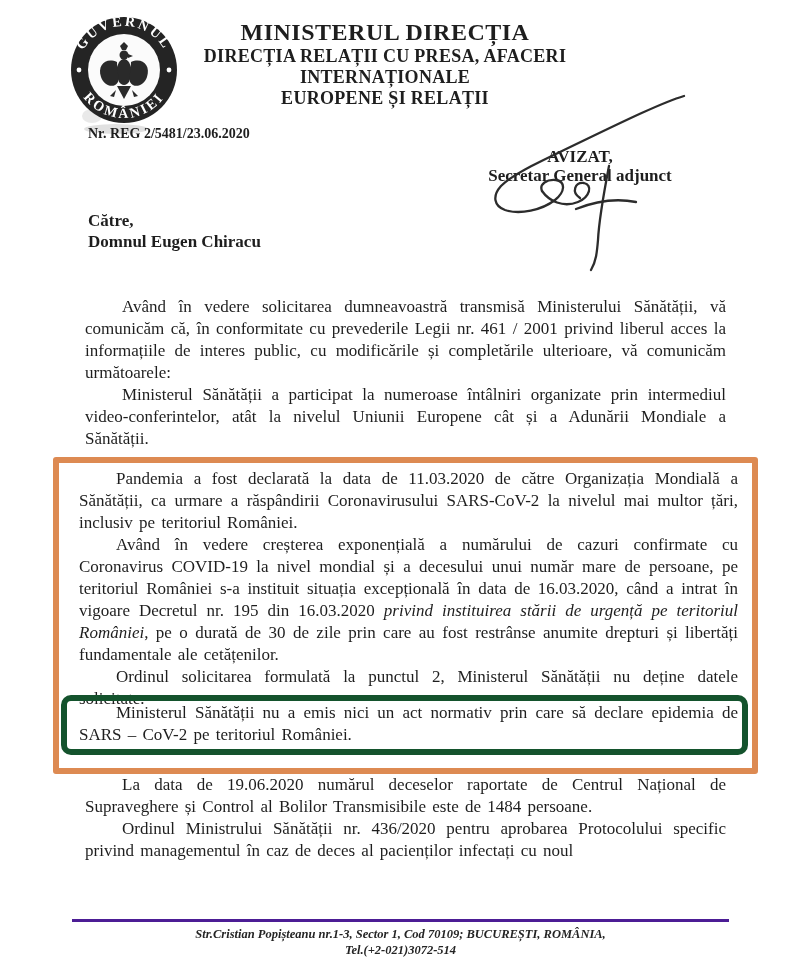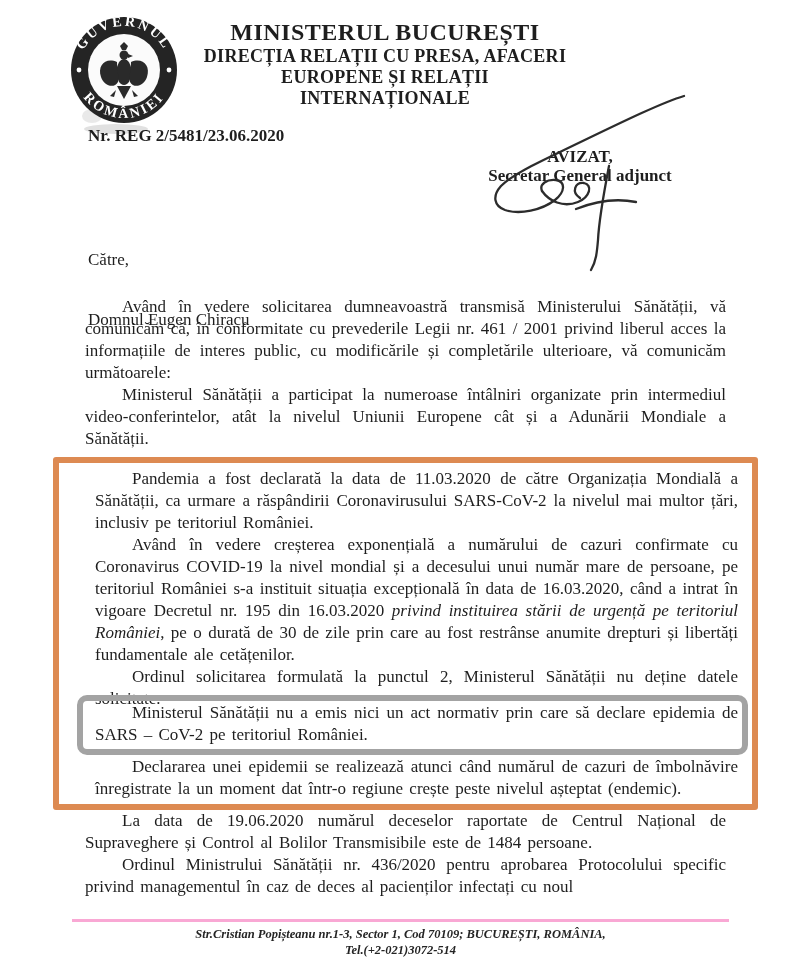--- a/index.html
+++ b/index.html
@@ -35,21 +35,21 @@
   .title-sub {
     font-size: 18px;
     font-weight: 700;
     letter-spacing: 0.3px;
     line-height: 21px;
   }
   
   .reg-number {
     position: absolute;
     left: 88px; top: 126px;
-    font-size: 17px;
+    font-size: 14px;
     font-weight: 700;
   }
   .approval {
     position: absolute;
     left: 480px; top: 147px;
     width: 200px;
     text-align: center;
     font-size: 17px;
     font-weight: 700;
     line-height: 19px;
@@ -60,58 +60,58 @@
     width: 210px; height: 190px;
     pointer-events: none;
   }
   
   .recipient {
     position: absolute;
     left: 88px; top: 210px;
     font-size: 17px;
     line-height: 21px;
   }
-  .recipient .bold { font-weight: 400; margin-top: 39px; }
+  .recipient .bold { font-weight: 700; }
   
   .body-text {
     position: absolute;
     left: 85px; top: 296px;
     width: 641px;
     font-size: 17px;
     line-height: 22px;
     text-align: justify;
     word-spacing: 2px;
   }
   .body-text p {
     text-indent: 37px;
     margin: 0;
   }
   .italic { font-style: italic; }
   
   .orange-box {
     border: 6px solid #dd8a52;
     border-radius: 3px;
     margin: 7px -32px 0 -32px;
-    padding: 5px 14px 4px 36px;
+    padding: 5px 14px 4px 20px;
   }
   
   .yellow-box {
-    border: 6px solid #a3a3a3;
+    border: 6px solid #14532d;
     border-radius: 10px;
-    margin: -15px -10px 1px -18px;
+    margin: -15px -10px 9px -18px;
     padding: 1px 4px 3px 12px;
     position: relative;
     background: transparent;
   }
   
   .footer {
     position: absolute;
     left: 72px; top: 919px;
     width: 657px;
-    border-top: 3px solid #f9a8d4;
+    border-top: 3px solid #4c1d95;
     padding-top: 4px;
     text-align: center;
     font-size: 12.5px;
     font-weight: 700;
     font-style: italic;
     line-height: 16px;
     color: #242424;
   }
 </style>
 </head>
@@ -148,24 +148,24 @@
       <ellipse cx="62" cy="60" rx="7.5" ry="13"></ellipse>
       <path d="M55 50 C 44 45, 35 53, 39 65 C 42 74, 52 77, 56 70 C 57 64, 55 56, 55 50 Z"></path>
       <path d="M69 50 C 80 45, 89 53, 85 65 C 82 74, 72 77, 68 70 C 67 64, 69 56, 69 50 Z"></path>
       <path d="M55 74 L69 74 L62 87 Z"></path>
       <path d="M54 78 L48 84 L52 85 Z"></path>
       <path d="M70 78 L76 84 L72 85 Z"></path>
     </g>
   </svg>
 
   <div class="titles">
-    <div class="title-main">MINISTERUL BUCUREȘTI</div>
+    <div class="title-main">MINISTERUL DIRECȚIA</div>
     <div class="title-sub">DIRECȚIA RELAȚII CU PRESA, AFACERI</div>
+    <div class="title-sub">INTERNAȚIONALE</div>
     <div class="title-sub">EUROPENE ȘI RELAȚII</div>
-    <div class="title-sub">INTERNAȚIONALE</div>
   </div>
 
   <div class="reg-number">Nr. REG 2/5481/23.06.2020</div>
 
   <div class="approval">
     <div>AVIZAT,</div>
     <div>Secretar General adjunct</div>
   </div>
 
   <svg class="signature-svg" viewBox="478 90 210 190" aria-hidden="true">
@@ -186,21 +186,20 @@
     <p>Având în vedere solicitarea dumneavoastră transmisă Ministerului Sănătății, vă comunicăm că, în conformitate cu prevederile Legii nr. 461 / 2001 privind liberul acces la informațiile de interes public, cu modificările și completările ulterioare, vă comunicăm următoarele:</p>
     <p>Ministerul Sănătății a participat la numeroase întâlniri organizate prin intermediul video-conferintelor, atât la nivelul Uniunii Europene cât și a Adunării Mondiale a Sănătății.</p>
 
     <div class="orange-box">
       <p>Pandemia a fost declarată la data de 11.03.2020 de către Organizația Mondială a Sănătății, ca urmare a răspândirii Coronavirusului SARS-CoV-2 la nivelul mai multor țări, inclusiv pe teritoriul României.</p>
       <p><span>Având în vedere creșterea exponențială a numărului de cazuri confirmate cu Coronavirus COVID-19 la nivel mondial și a decesului unui număr mare de persoane, pe teritoriul României  s-a instituit situația excepțională în data de 16.03.2020, când a intrat în vigoare Decretul nr. 195 din 16.03.2020 </span><span class="italic">privind instituirea stării de urgență pe teritoriul României</span><span>, pe o durată de 30 de zile prin care au fost restrânse anumite drepturi și libertăți fundamentale ale cetățenilor.</span></p>
       <p>Ordinul solicitarea formulată la punctul 2, Ministerul Sănătății nu deține datele solicitate.</p>
       <div class="yellow-box">
         <p>Ministerul Sănătății nu a emis nici un act normativ prin care să declare epidemia de SARS – CoV-2 pe teritoriul României.</p>
       </div>
-      <p>Declararea unei epidemii se realizează atunci când numărul de cazuri de îmbolnăvire înregistrate la un moment dat într-o regiune crește peste nivelul așteptat (endemic).</p>
     </div>
 
     <p>La data de 19.06.2020 numărul deceselor raportate de Centrul Național de Supraveghere și Control al Bolilor Transmisibile este de 1484 persoane.</p>
     <p>Ordinul Ministrului Sănătății nr. 436/2020 pentru aprobarea Protocolului specific privind managementul în caz de deces al pacienților infectați cu noul</p>
   </div>
 
   <div class="footer">
     <div>Str.Cristian Popișteanu nr.1-3, Sector 1, Cod 70109;  BUCUREȘTI, ROMÂNIA,</div>
     <div>Tel.(+2-021)3072-514</div>
   </div>

